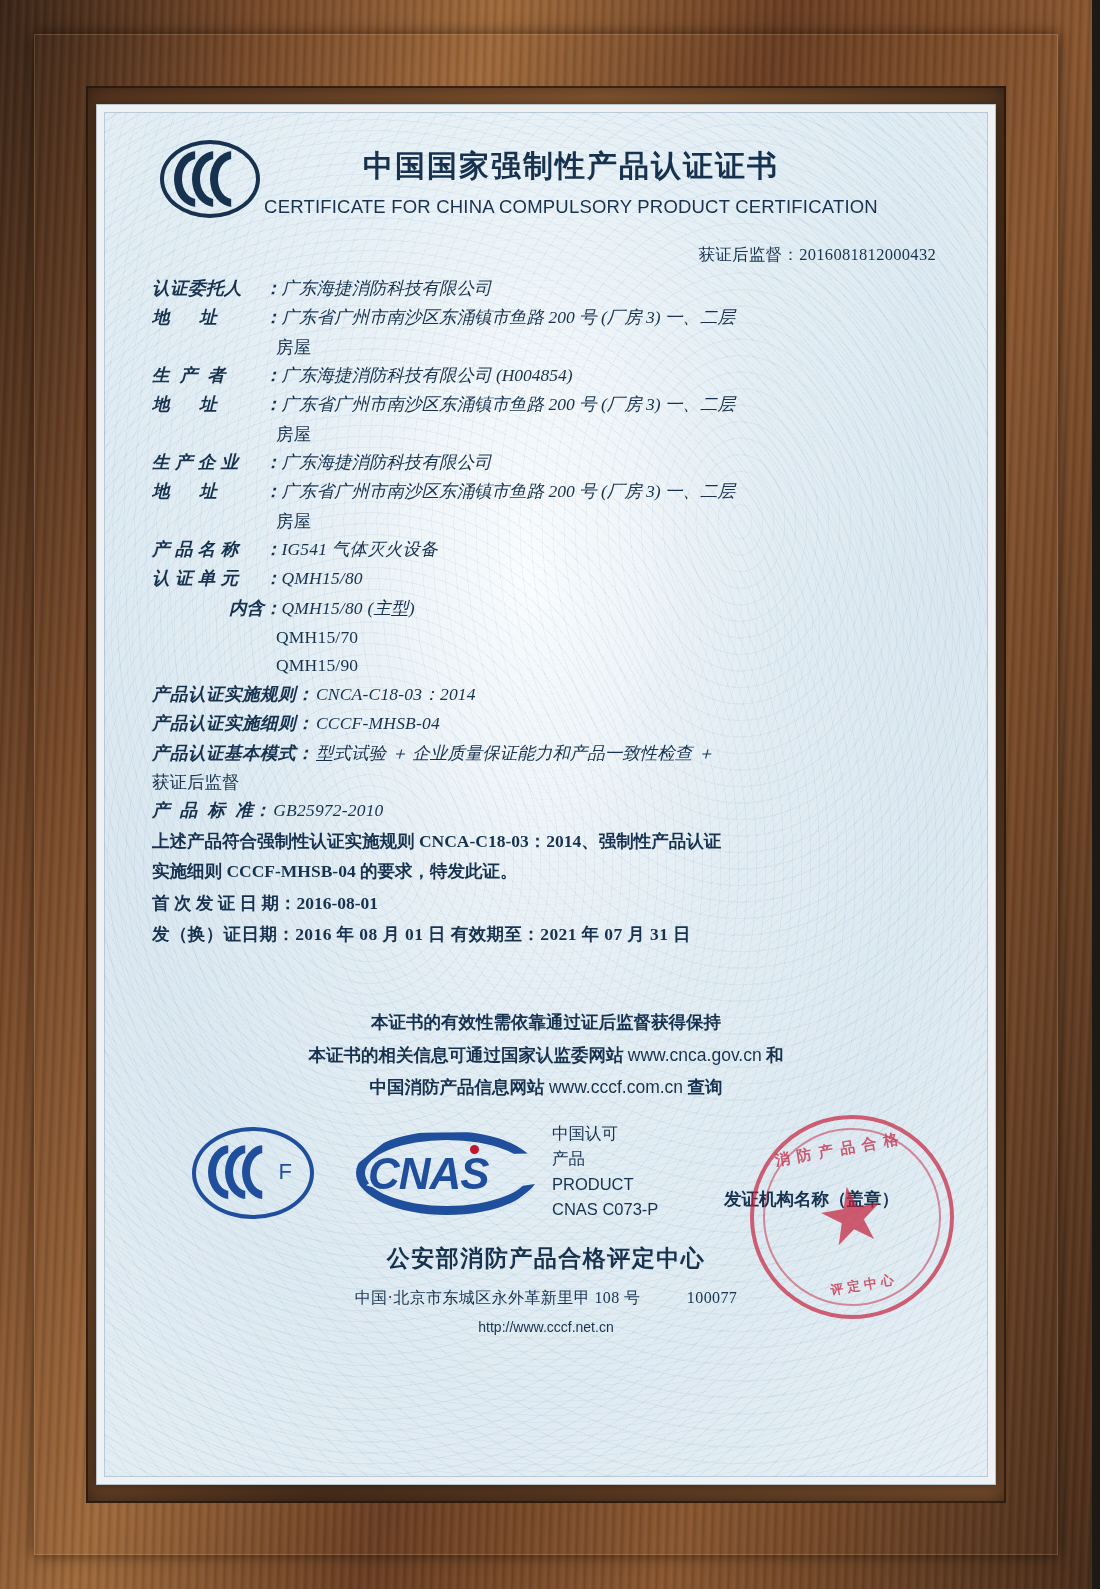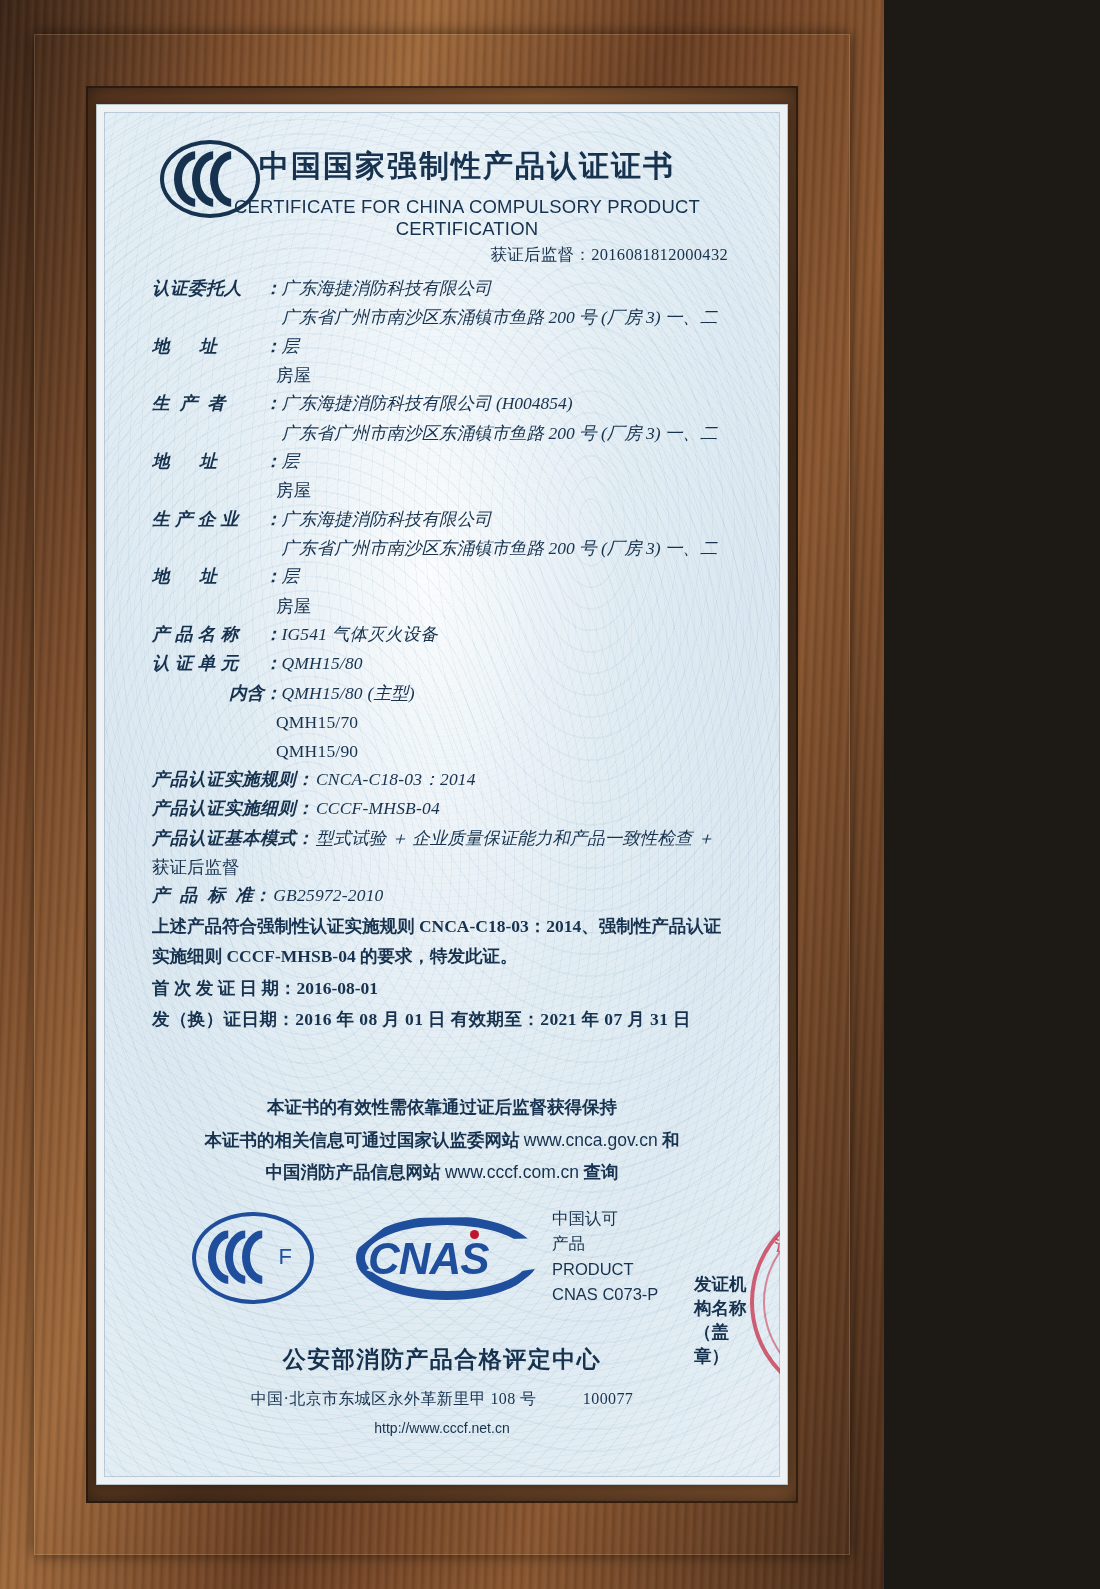--- a/index.html
+++ b/index.html
@@ -10,21 +10,21 @@
   body {
     width: 1100px;
     height: 1589px;
     overflow: hidden;
     font-family: "Liberation Sans", sans-serif;
   }
 
   
   .frame {
     position: relative;
-    width: 884px;
+    width: 1092px;
     height: 1589px;
     box-sizing: border-box;
     background:
       linear-gradient(90deg,
         #2a1d14 0px, #4a3020 12px, #7a4c2c 40px, #9a6238 70px,
         #8a5630 95px, #6b3f24 112px, #3a2416 124px),
       linear-gradient(#2a1d14, #6b4228 50%, #2a1d14);
     background-blend-mode: normal;
   }
   .frame-outer {
@@ -316,21 +316,21 @@
     left: 418px;
     top: 0px;
     font-size: 16.5px;
     line-height: 1.52;
     color: #16324f;
     font-family: "Liberation Sans", sans-serif;
   }
 
   .issuer-label {
     position: absolute;
-    left: 560px;
+    left: 590px;
     top: 66px;
     font-size: 17.5px;
     font-weight: bold;
     color: #16324f;
     font-family: "Liberation Serif", serif;
   }
 
   
   .seal {
     position: absolute;
@@ -366,21 +366,20 @@
     font-weight: bold;
     letter-spacing: 7px;
     font-family: "Liberation Serif", serif;
   }
   .seal-text-top { top: 20px; }
   .seal-text-bottom { bottom: 20px; letter-spacing: 4px; font-size: 13px; }
 
   
   .footer {
     text-align: center;
-    margin-top: 16px;
     color: #16324f;
   }
   .footer-org {
     font-size: 23px;
     font-weight: bold;
     letter-spacing: 1.5px;
   }
   .footer-addr {
     font-size: 16px;
     margin-top: 14px;

